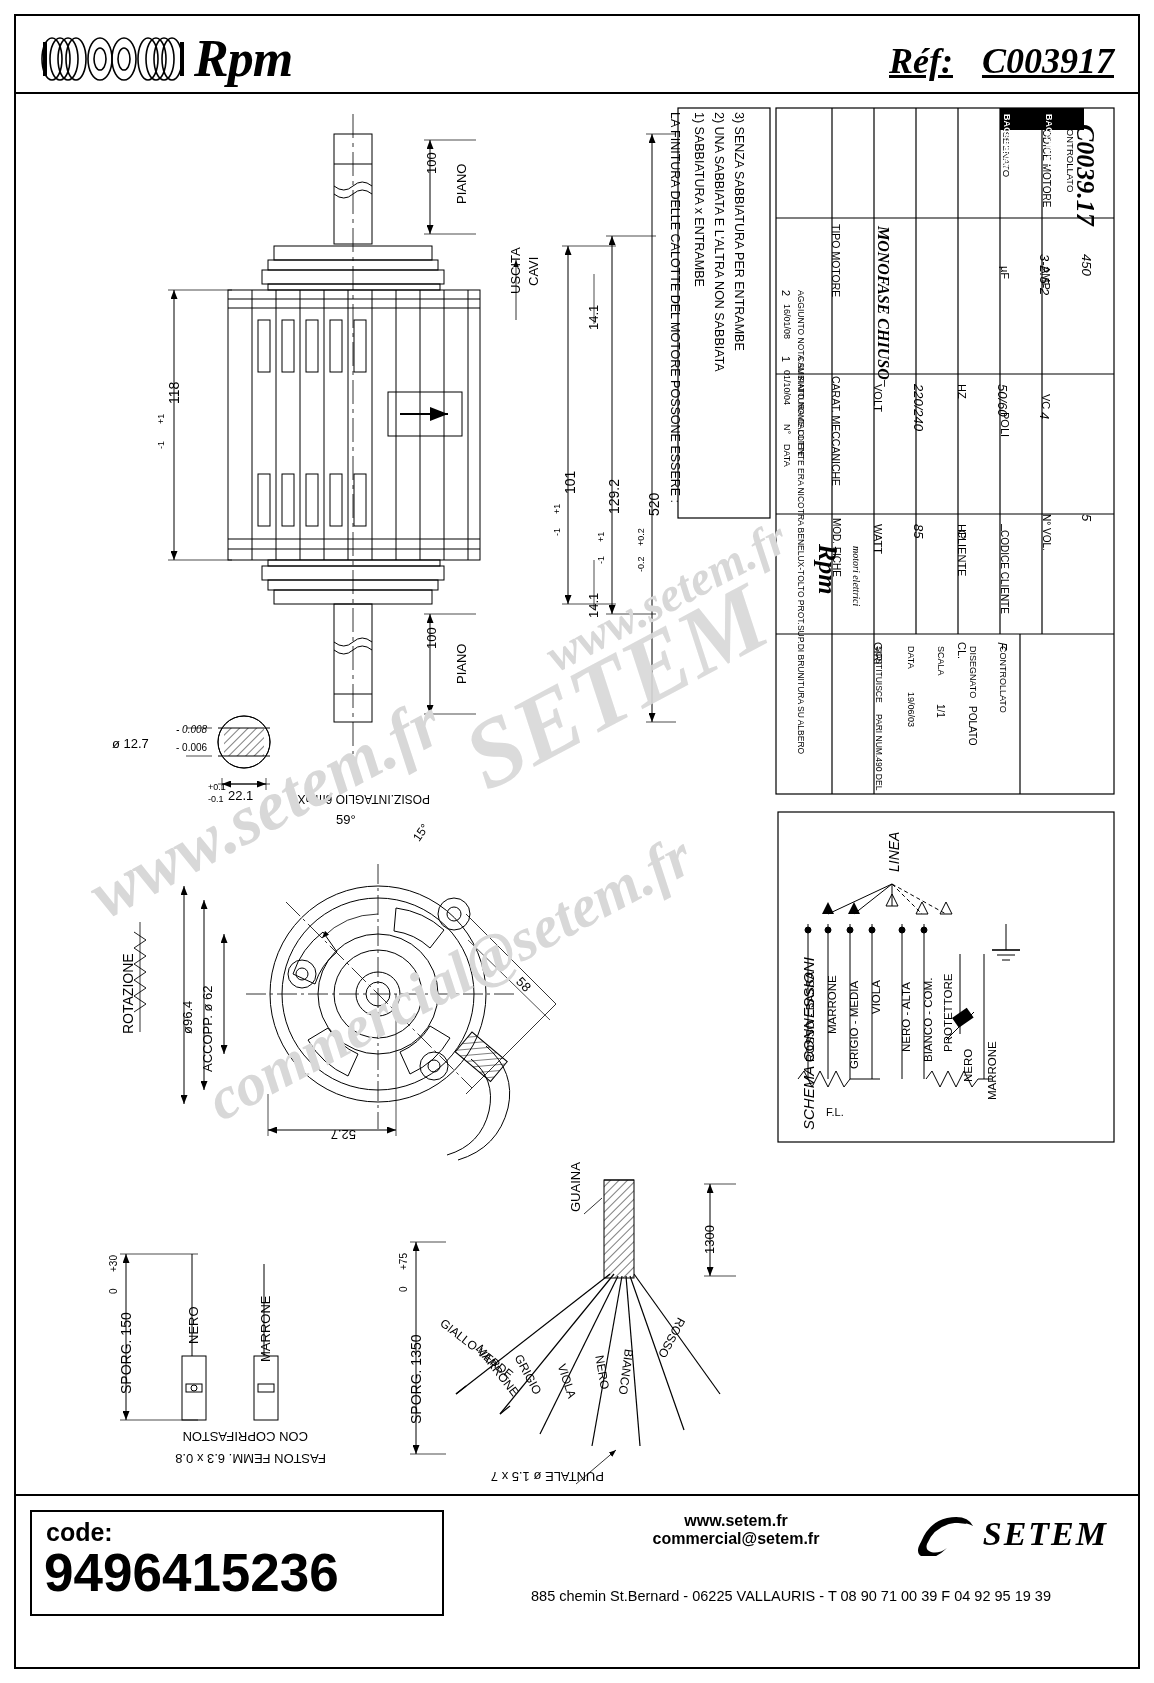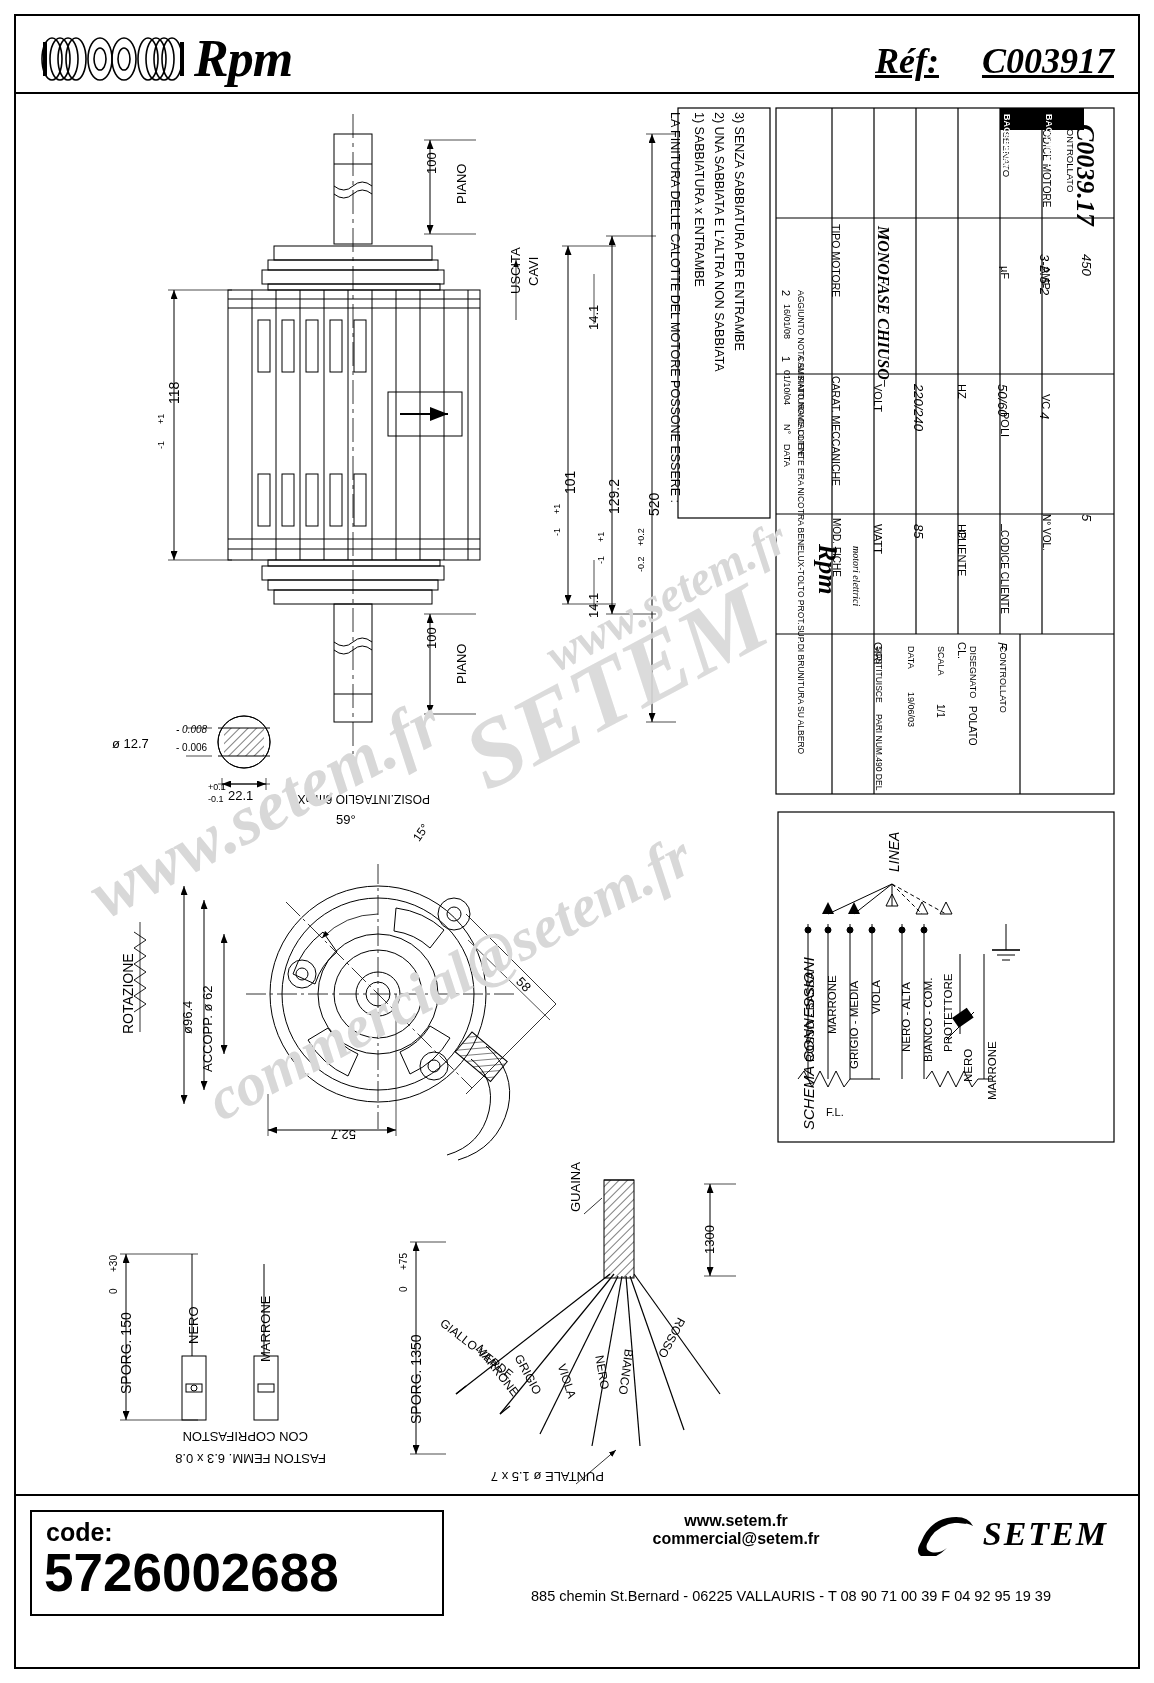--- a/index.html
+++ b/index.html
@@ -4,21 +4,21 @@
 <style>
   html,body{margin:0;padding:0;background:#fff;}
   body{width:1154px;height:1683px;font-family:"Liberation Sans",sans-serif;color:#000;}
   .page{position:relative;width:1154px;height:1683px;box-sizing:border-box;}
   .outer-frame{position:absolute;left:14px;top:14px;width:1126px;height:1655px;border:2px solid #000;box-sizing:border-box;}
   .hdr{position:absolute;left:16px;top:16px;width:1122px;height:78px;border-bottom:2px solid #000;box-sizing:border-box;}
   .logo-rpm{position:absolute;left:22px;top:20px;display:flex;align-items:center;}
   .logo-coils{display:inline-block;width:152px;height:46px;}
   .logo-word{font-family:"Liberation Serif",serif;font-style:italic;font-weight:bold;font-size:52px;letter-spacing:-1px;margin-left:4px;line-height:46px;}
   .ref-block{position:absolute;right:24px;top:24px;text-align:right;font-family:"Liberation Serif",serif;font-style:italic;font-weight:bold;font-size:36px;}
-  .ref-block .lbl{text-decoration:underline;margin-right:34px;}
+  .ref-block .lbl{text-decoration:underline;margin-right:20px;}
   .ref-block .val{text-decoration:underline;}
   .drawing{position:absolute;left:16px;top:94px;width:1122px;height:1400px;overflow:hidden;}
   .footer{position:absolute;left:16px;top:1494px;width:1122px;height:175px;border-top:2px solid #000;box-sizing:border-box;}
   .code-box{position:absolute;left:14px;top:14px;width:414px;height:106px;border:2px solid #000;box-sizing:border-box;}
   .code-lbl{position:absolute;left:14px;top:6px;font-size:25px;font-weight:bold;}
   .code-val{position:absolute;left:12px;top:30px;font-size:53px;font-weight:bold;letter-spacing:0px;}
   .foot-center{position:absolute;left:440px;top:16px;width:560px;text-align:center;font-size:15px;}
   .foot-center .l1{font-weight:bold;font-size:16px;}
   .foot-center .l2{font-weight:bold;font-size:16px;}
   .foot-addr{position:absolute;left:430px;top:92px;width:690px;text-align:center;font-size:14.5px;}
@@ -483,21 +483,21 @@
 
     <div class="wm wm1">www.setem.fr</div>
     <div class="wm wm2">commercial@setem.fr</div>
     <div class="wm wm3">SETEM</div>
     <div class="wm wm4">www.setem.fr</div>
   </div>
 
   <div class="footer">
     <div class="code-box">
       <div class="code-lbl">code:</div>
-      <div class="code-val">5726002688</div>
+      <div class="code-val">9496415236</div>
     </div>
     <div class="foot-center">
       <div class="l1">www.setem.fr</div>
       <div class="l2">commercial@setem.fr</div>
     </div>
     <div class="foot-addr">885 chemin St.Bernard  -  06225 VALLAURIS  -  T 08 90 71 00 39   F 04 92 95 19 39</div>
     <div class="setem-logo">
       <svg width="62" height="44" viewBox="0 0 62 44">
         <path d="M6 30 q8 -20 26 -24 q20 -4 26 8 q-10 -6 -24 -2 q-16 5 -22 20 q-2 6 4 8 q8 2 16 -4 q-14 14 -26 8 q-6 -4 0 -14 z" fill="#000"></path>
         <path d="M30 10 q14 -4 22 2 q-14 -2 -22 -2 z" fill="#000"></path>

